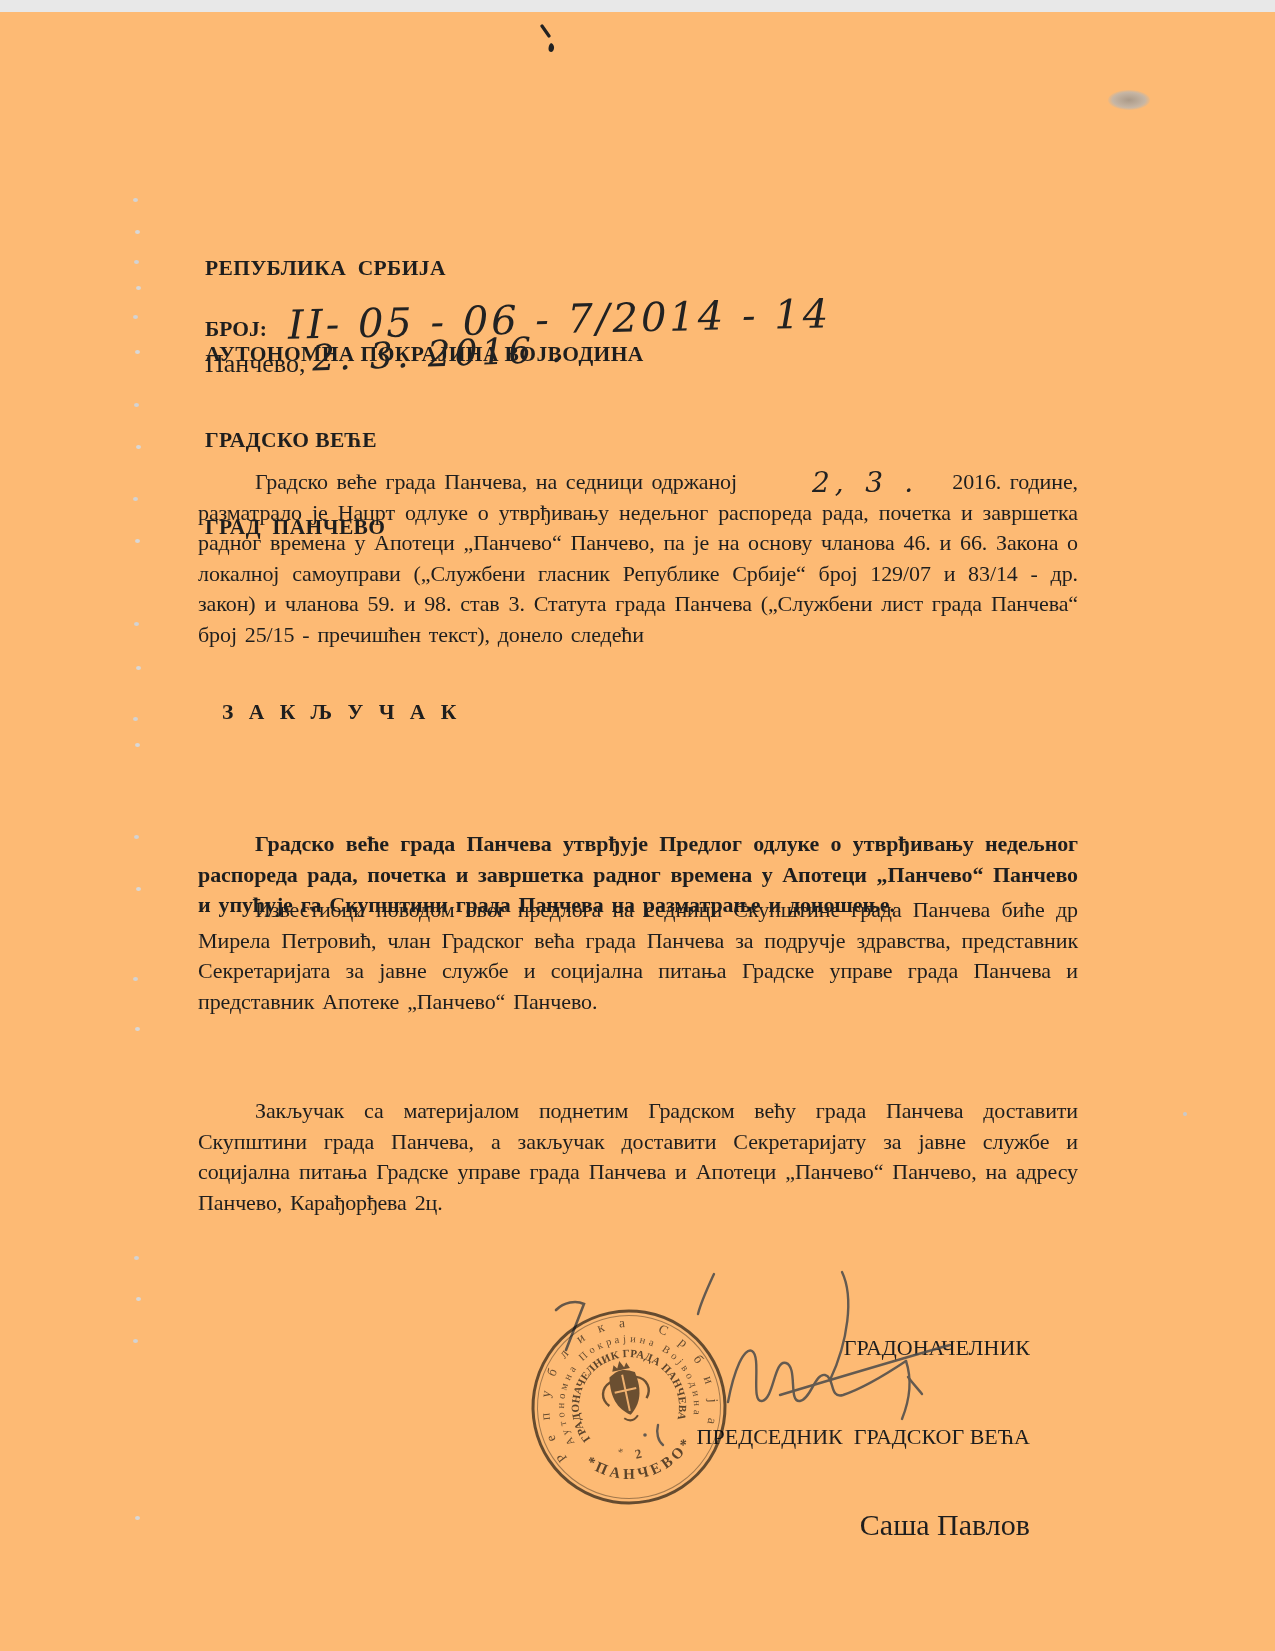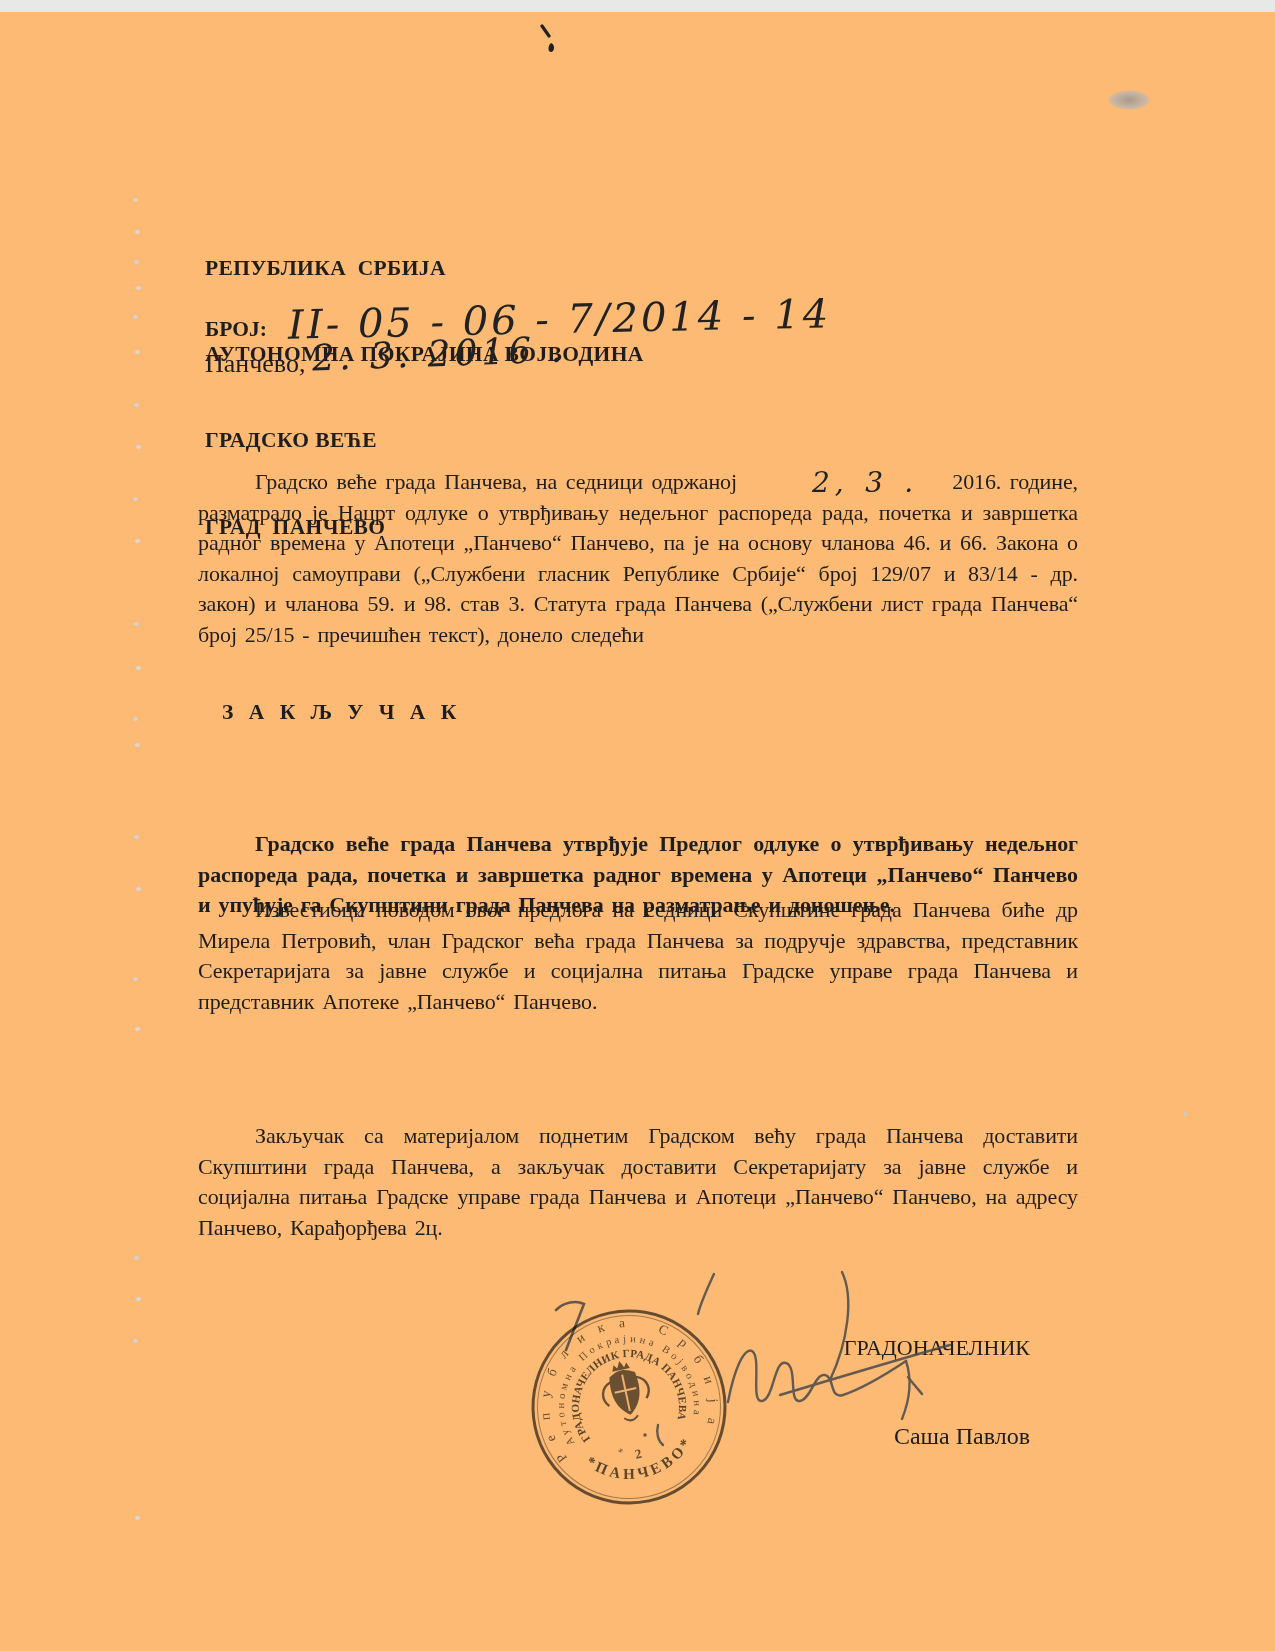--- a/index.html
+++ b/index.html
@@ -45,39 +45,39 @@
   
   .para{
     position:absolute;left:198px;width:880px;
     font-size:22px;line-height:30.6px;
     text-align:justify;text-indent:57px;
     word-spacing:2.5px;letter-spacing:-0.1px;
   }
   #p1{top:433px;}
   #p2{top:795px;font-weight:bold;}
   #p3{top:861px;}
-  #p4{top:1087px;}
+  #p4{top:1062px;}
   .hand-inline{
     display:inline-block;height:18px;line-height:18px;
     font-size:28px;letter-spacing:5px;overflow:visible;
     margin:0 34px 0 18px;transform:translateY(3px);
   }
   .doc-heading{
     position:absolute;left:198px;top:688px;width:880px;
     padding-left:24px;box-sizing:border-box;
     font-weight:bold;font-size:21.5px;
     letter-spacing:5px;white-space:pre;
   }
   
   .sig-block{
     position:absolute;left:590px;top:1262px;width:440px;
     text-align:right;font-weight:normal;
     font-size:22px;line-height:29.5px;white-space:pre;
   }
-  .sig-name{font-size:24px;}
+  .sig-name{font-size:30px;}
   
   #stamp{
     position:absolute;left:529px;top:1295px;
     mix-blend-mode:multiply;opacity:.92;
   }
   #stamp text{font-family:"Liberation Serif", serif;}
   
   .margin-dots{
     position:absolute;left:133px;top:186px;width:5px;height:4px;
     border-radius:50%;background:#d4d4d4;
@@ -130,20 +130,21 @@
   <p class="para" id="p1"><span>Градско веће града Панчева, на седници одржаној</span><span class="hand hand-inline">2, 3 .</span><span>2016. године, разматрало је Нацрт одлуке о утврђивању недељног распореда рада, почетка и завршетка радног времена у Апотеци „Панчево“ Панчево, па је на основу чланова 46. и 66. Закона о локалној самоуправи („Службени гласник Републике Србије“ број 129/07 и 83/14 - др. закон) и чланова 59. и 98. став 3. Статута града Панчева („Службени лист града Панчева“ број 25/15 - пречишћен текст), донело следећи</span></p>
 
   <div class="doc-heading">З А К Љ У Ч А К</div>
 
   <p class="para" id="p2">Градско веће града Панчева утврђује Предлог одлуке о утврђивању недељног распореда рада, почетка и завршетка радног времена у Апотеци „Панчево“ Панчево и упућује га Скупштини града Панчева на разматрање и доношење.</p>
   <p class="para" id="p3">Известиоци поводом овог предлога на седници Скупштине града Панчева биће др Мирела Петровић, члан Градског већа града Панчева за подручје здравства, представник Секретаријата за јавне службе и социјална питања Градске управе града Панчева и представник Апотеке „Панчево“ Панчево.</p>
   <p class="para" id="p4">Закључак са материјалом поднетим Градском већу града Панчева доставити Скупштини града Панчева, а закључак доставити Секретаријату за јавне службе и социјална питања Градске управе града Панчева и Апотеци „Панчево“ Панчево, на адресу Панчево, Карађорђева 2ц.</p>
 
   <div class="sig-block">
     <div>ГРАДОНАЧЕЛНИК</div>
+    <div>ПРЕДСЕДНИК  ГРАДСКОГ ВЕЋА</div>
     <div class="sig-name">Саша Павлов</div>
   </div>
 
   <svg class="sig-svg" width="400" height="230" viewBox="0 0 400 230">
     <g fill="none" stroke="#4a4a4a" stroke-width="2.4" stroke-linecap="round" opacity="0.85">
       <path d="M 84 37 C 78 50 71 65 68 77"></path>
       <path d="M 212 35 C 224 60 218 105 200 143"></path>
       <path d="M 98 165 C 104 133 114 110 122 114 C 132 120 120 166 132 164 C 144 162 144 122 156 126 C 168 130 158 166 170 164 C 181 162 185 136 195 138 C 205 140 199 162 213 158 C 231 152 258 136 276 124"></path>
       <path d="M 150 158 C 210 140 270 122 320 108"></path>
       <path d="M 278 140 C 284 148 289 153 292 157"></path>

